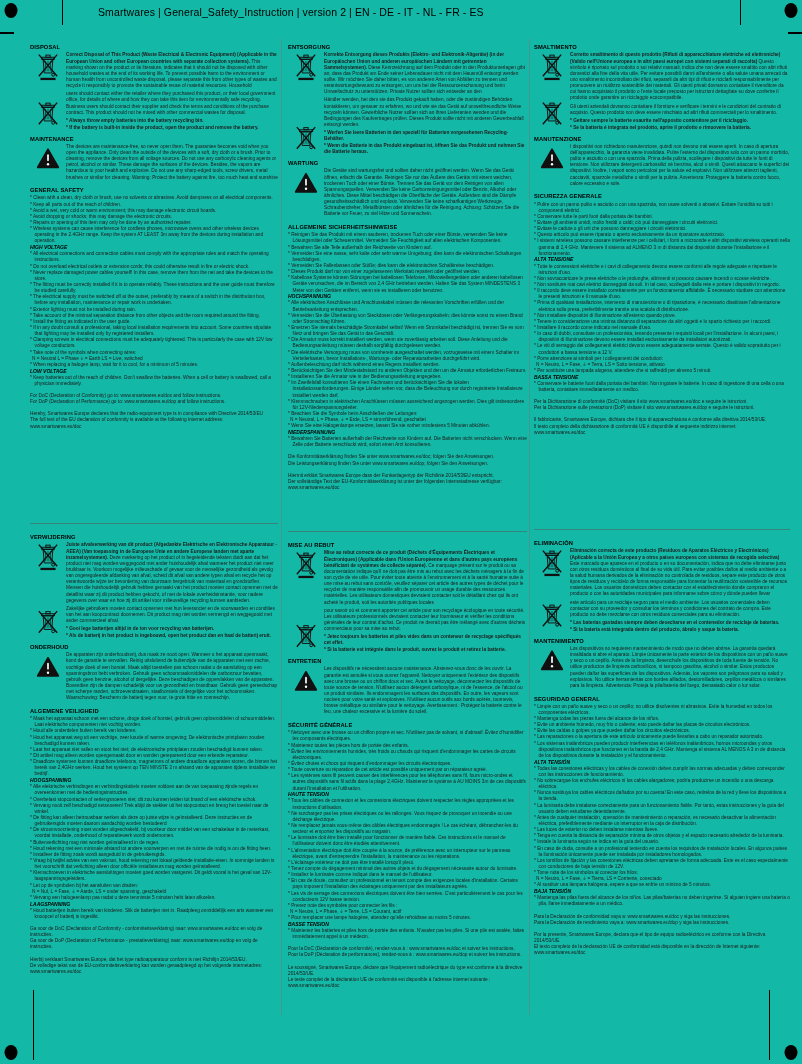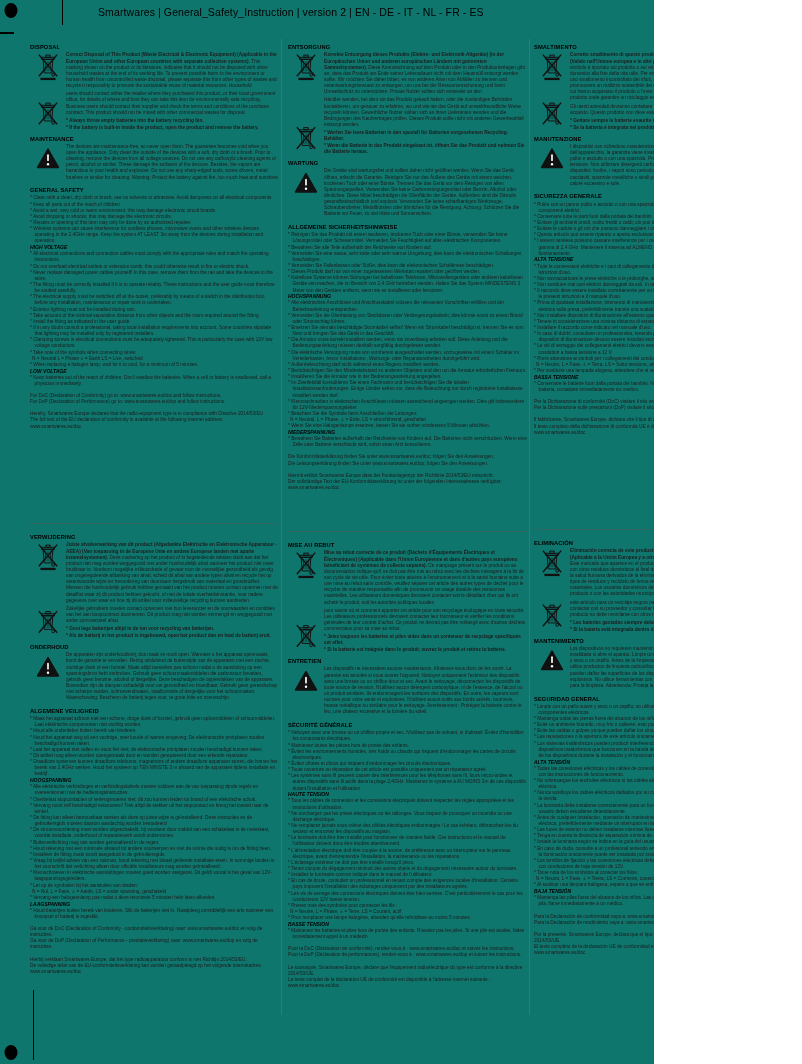--- a/index.html
+++ b/index.html
@@ -1,16 +1,16 @@
 <!DOCTYPE html>
 <html><head>
 <meta charset="utf-8">
 <style>
   html,body{margin:0;padding:0;background:#ffffff;}
-  #page{position:relative;width:654px;height:1064px;background:#0f766e;overflow:hidden;}
+  #page{position:relative;width:802px;height:1064px;background:#14b8a6;overflow:hidden;}
   #scale{position:absolute;left:0;top:0;width:1604px;height:2128px;transform:scale(0.5);transform-origin:0 0;
          font-family:"Liberation Sans","DejaVu Sans",sans-serif;color:#1c1c1c;}
   .dot{position:absolute;width:26px;height:30px;background:#000;border-radius:50%;}
   .vtick{position:absolute;width:2px;background:#000;}
   .hdash{position:absolute;height:4px;width:28px;background:#000;}
   #hdr{position:absolute;left:196px;top:12px;font-size:21px;letter-spacing:.2px;color:#000;white-space:nowrap;}
   .vsep{position:absolute;top:78px;width:1px;height:1952px;background:#777;}
   .hsep{position:absolute;height:1px;background:#555;}
   .block{position:absolute;font-size:9.5px;line-height:12.3px;}
   .sec-h{font-size:11.5px;font-weight:bold;color:#000;margin:10px 0 3px 0;letter-spacing:.2px;}

